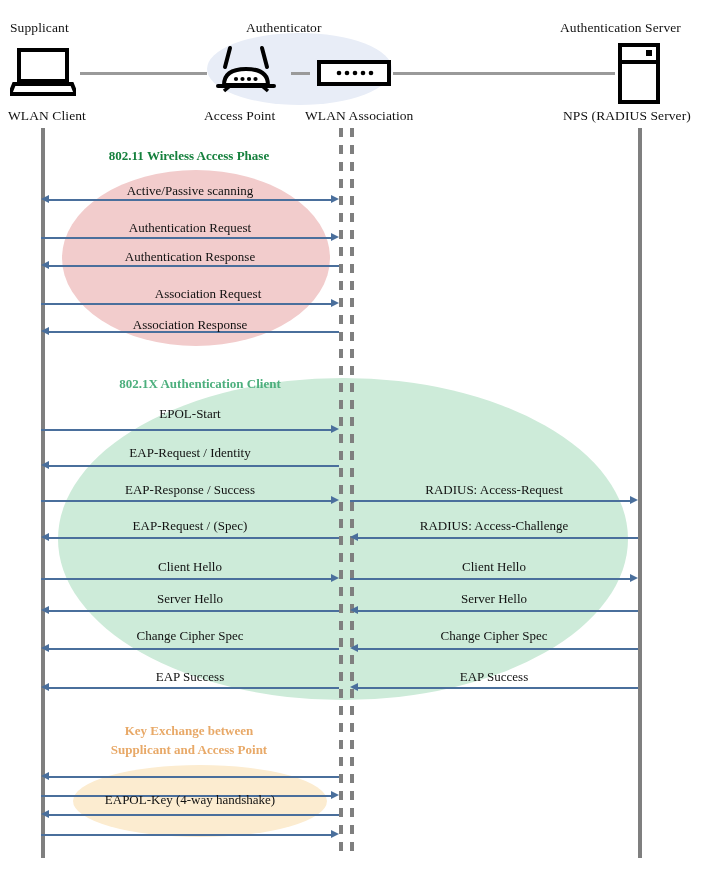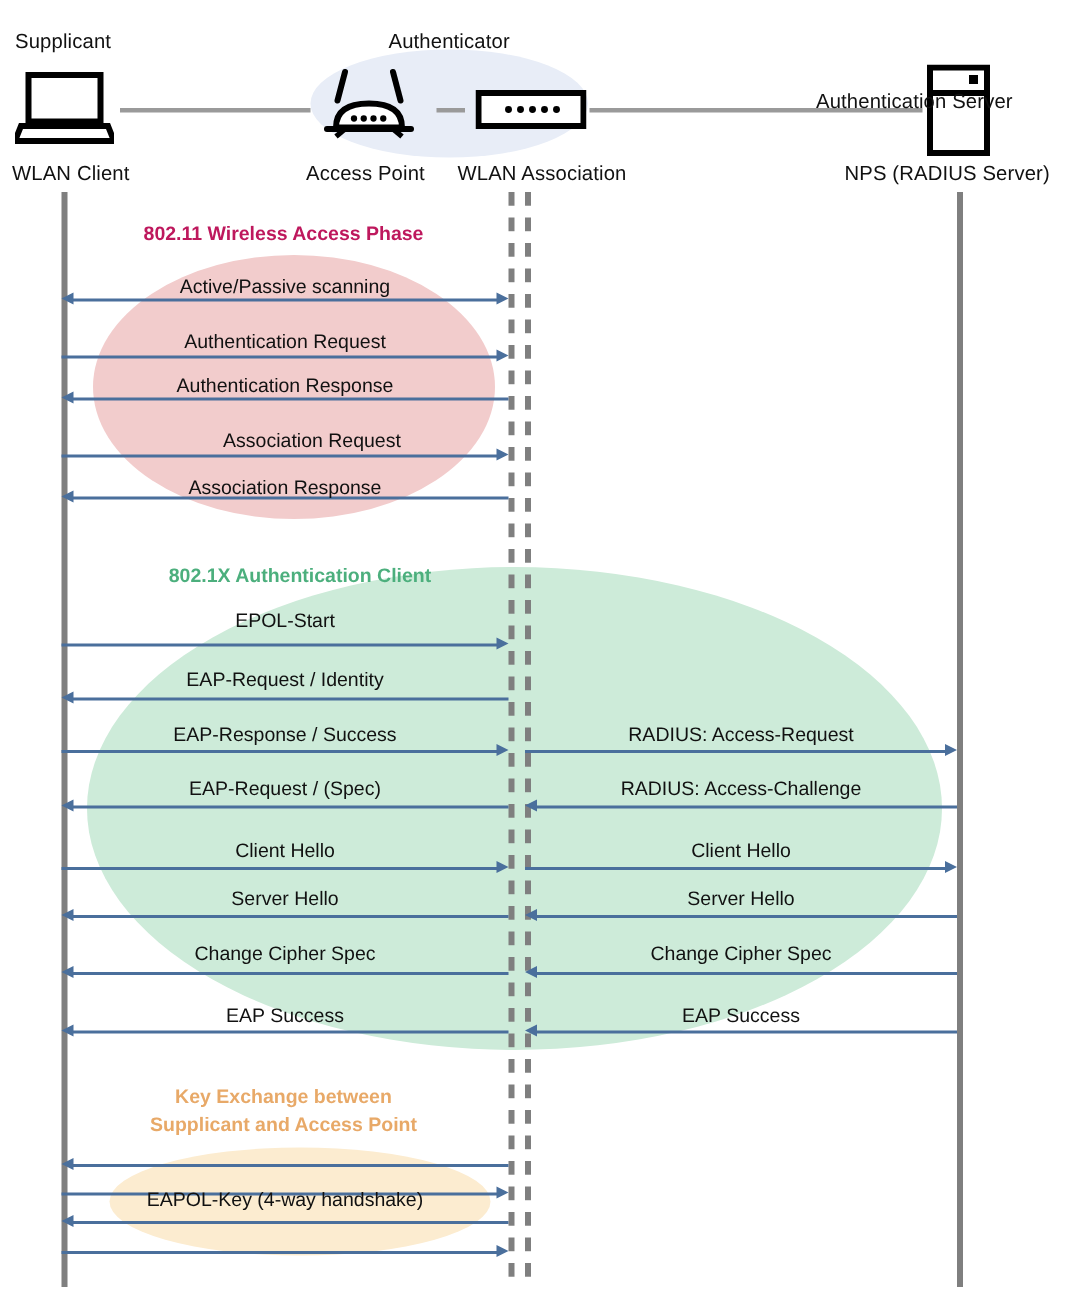--- a/index.html
+++ b/index.html
@@ -10,20 +10,21 @@
   body {
     font-family: "Liberation Sans", sans-serif;
     -webkit-font-smoothing: antialiased;
   }
   #diagram {
     position: relative;
     width: 713px;
     height: 875px;
     background: #ffffff;
     overflow: hidden;
+    font-family: Liberation Serif, serif;
   }
 
   
   .role-title {
     position: absolute;
     font-size: 13.5px;
     color: #111111;
     white-space: nowrap;
     letter-spacing: 0.1px;
   }
@@ -153,22 +154,22 @@
 
   <div class="icon-box" style="left:618px; top:43px;">
     <svg width="42" height="61" viewBox="0 0 42 61">
       <rect x="2" y="2" width="38" height="57" fill="#ffffff" stroke="#000000" stroke-width="4"></rect>
       <line x1="4" y1="19" x2="38" y2="19" stroke="#000000" stroke-width="4"></line>
       <rect x="28" y="7" width="6" height="6" fill="#000000"></rect>
     </svg>
   </div>
 
   <div class="role-title" style="left:10px; top:20px;">Supplicant</div>
-  <div class="role-title" style="left:259px; top:20px;">Authenticator</div>
-  <div class="role-title" style="left:544px; top:20px;margin-top:40px;">Authentication Server</div>
+  <div class="role-title" style="left:246px; top:20px;">Authenticator</div>
+  <div class="role-title" style="left:560px; top:20px;">Authentication Server</div>
 
   <div class="node-label" style="left:8px; top:108px;">WLAN Client</div>
   <div class="node-label" style="left:204px; top:108px;">Access Point</div>
   <div class="node-label" style="left:305px; top:108px;">WLAN Association</div>
   <div class="node-label" style="left:563px; top:108px;">NPS (RADIUS Server)</div>
 
   <div id="phase-ellipses">
       <div class="phase-ellipse" style="left: 62px; top: 170px; width: 268px; height: 176px; background: rgb(242, 204, 204);"></div>
       <div class="phase-ellipse" style="left: 58px; top: 378px; width: 570px; height: 322px; background: rgb(205, 235, 217);"></div>
       <div class="phase-ellipse" style="left: 73px; top: 765px; width: 254px; height: 72px; background: rgb(252, 236, 208);"></div>
@@ -243,19 +244,19 @@
       <div class="arrow-line" style="left: 41px; top: 795px; width: 292px;"></div>
       <div class="arrow-head right" style="left: 331px; top: 791.4px;"></div>
       <div class="msg-label" style="left: 190px; top: 792px;">EAPOL-Key (4-way handshake)</div>
       <div class="arrow-line" style="left: 47px; top: 814px; width: 292px;"></div>
       <div class="arrow-head left" style="left: 41px; top: 810.4px;"></div>
       <div class="arrow-line" style="left: 41px; top: 834px; width: 292px;"></div>
       <div class="arrow-head right" style="left: 331px; top: 830.4px;"></div>
     </div>
 
   <div id="phase-captions">
-      <div class="phase-caption" style="left: 189px; top: 147px; transform: translateX(-50%); color: #be185d;">802.11 Wireless Access Phase</div>
+      <div class="phase-caption" style="left: 189px; top: 147px; transform: translateX(-50%); color: #15803d;">802.11 Wireless Access Phase</div>
       <div class="phase-caption" style="left: 200px; top: 375px; transform: translateX(-50%); color: rgb(76, 175, 125);">802.1X Authentication Client</div>
       <div class="phase-caption" style="left: 189px; top: 722px; transform: translateX(-50%); color: rgb(232, 169, 104);">Key Exchange between
 Supplicant and Access Point</div>
     </div>
 
 </div>
 
 </body></html>

